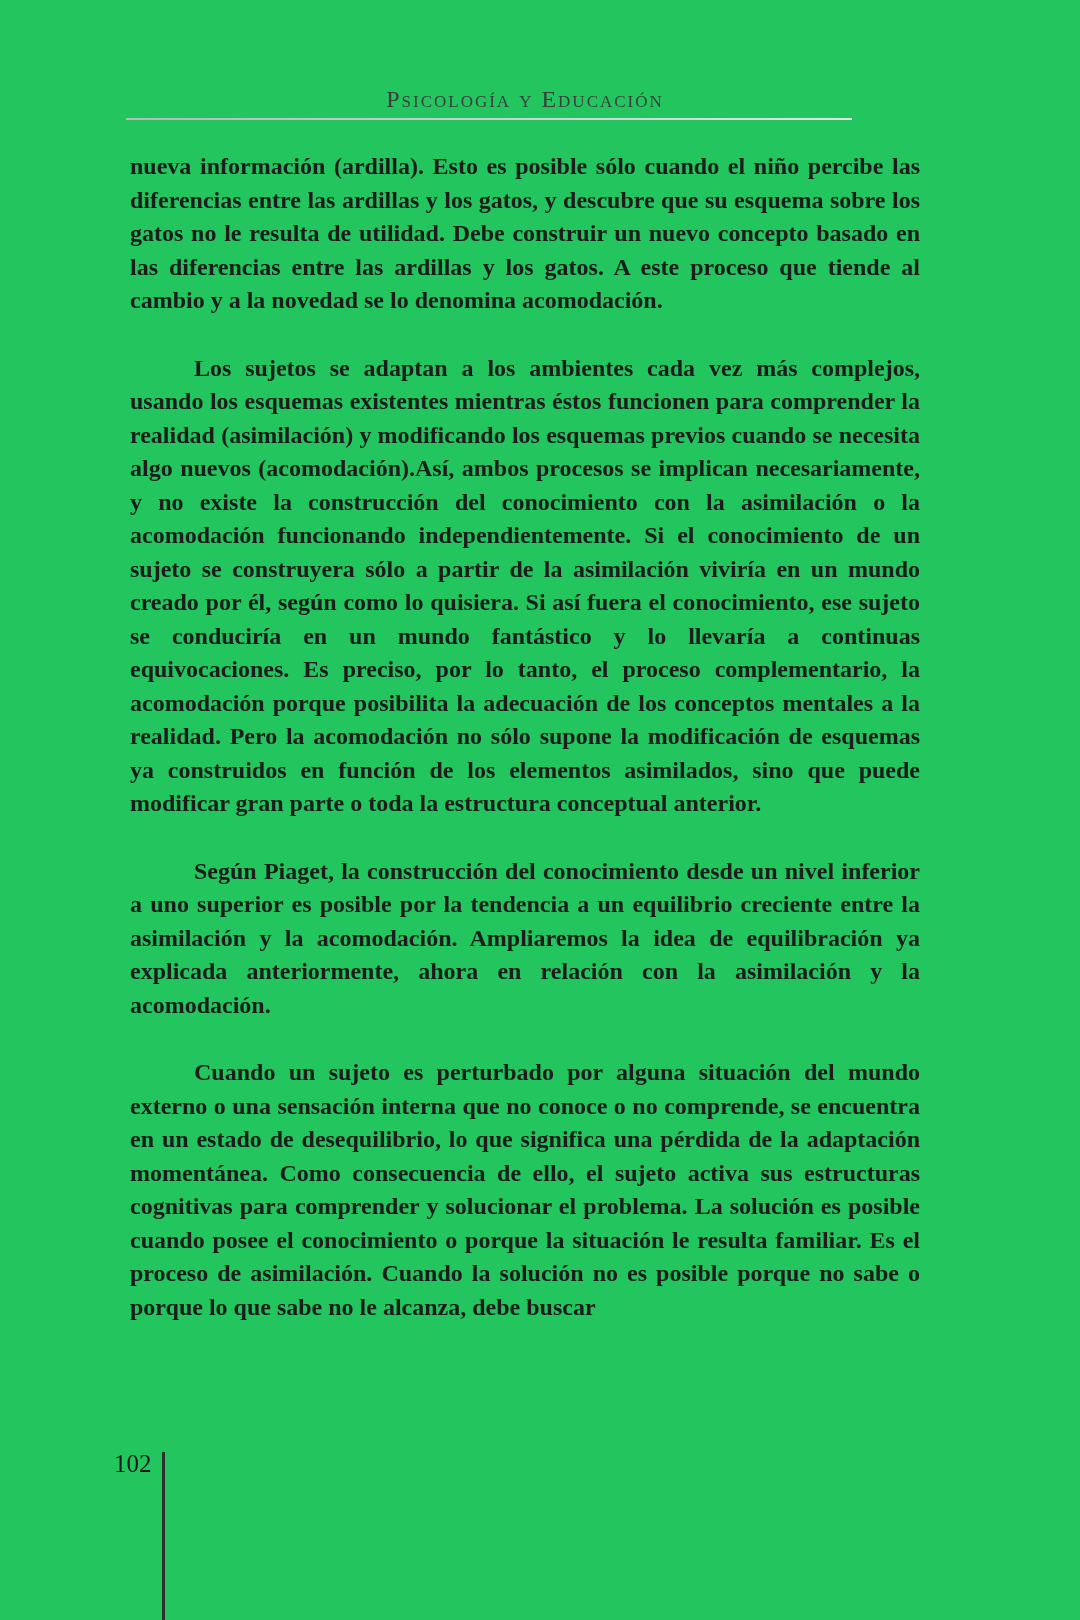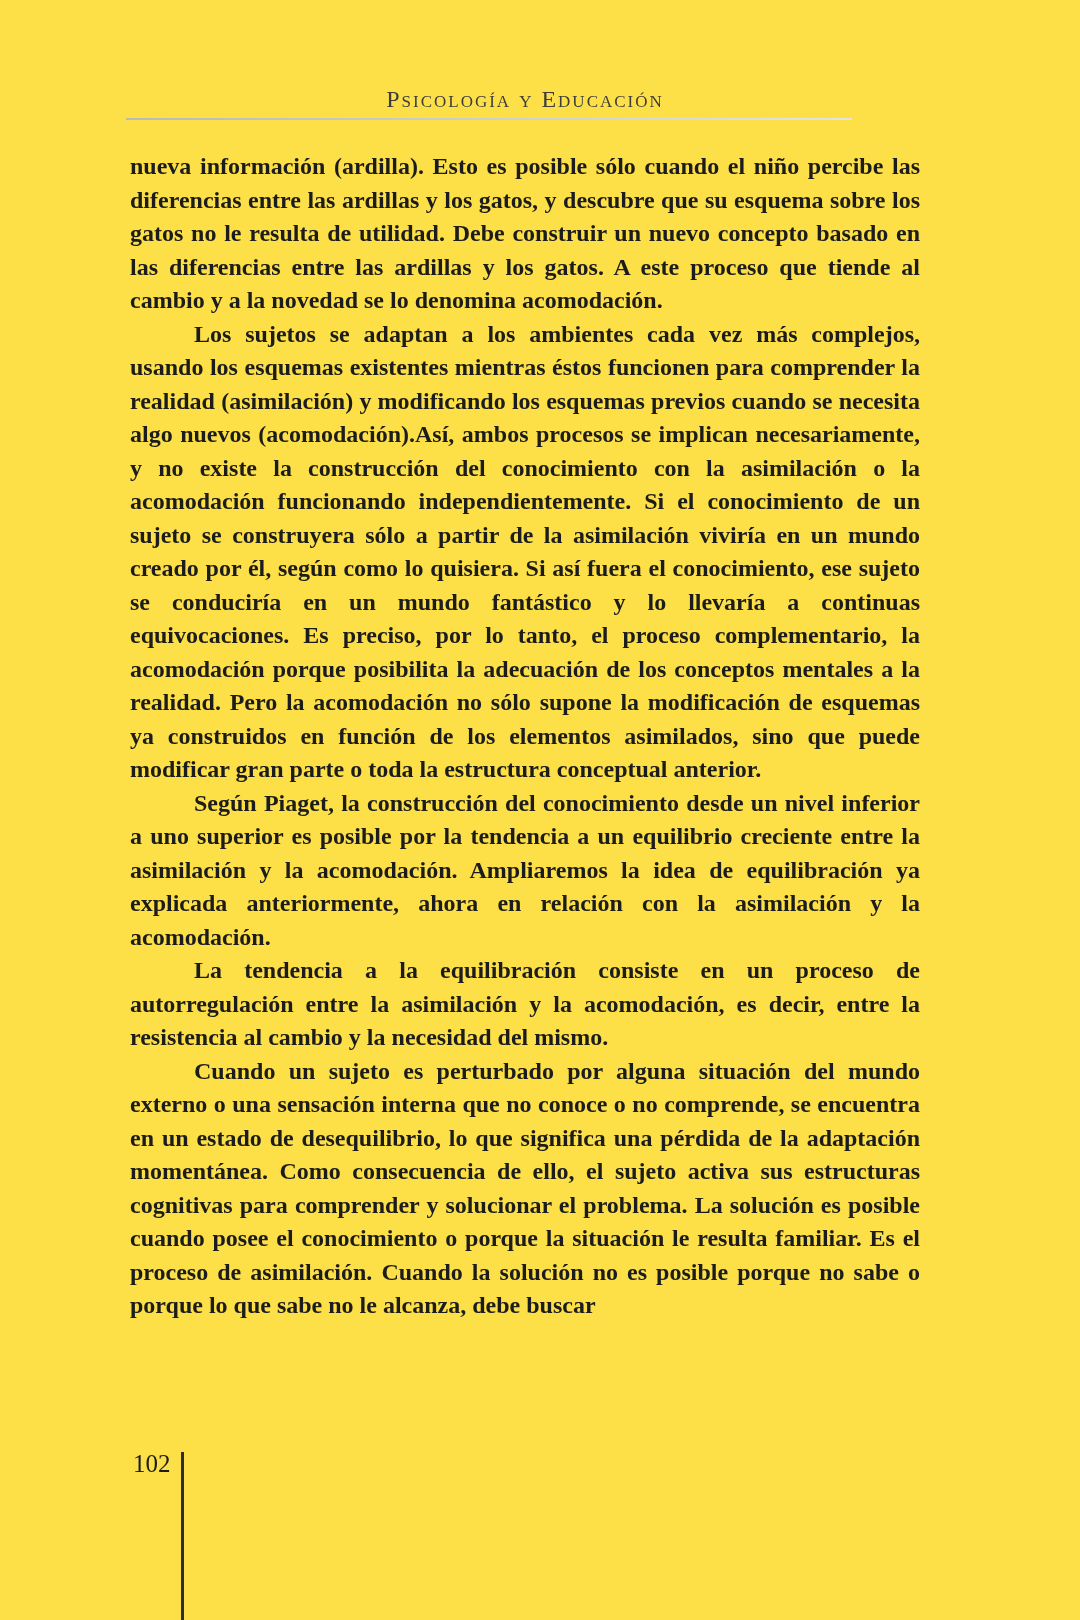--- a/index.html
+++ b/index.html
@@ -4,21 +4,21 @@
 <style>
   html, body {
     margin: 0;
     padding: 0;
     background: #ffffff;
   }
   .page {
     position: relative;
     width: 1080px;
     height: 1620px;
-    background: #fde047;
+    background: #22c55e;
     font-family: "Liberation Serif", "DejaVu Serif", serif;
     color: #1c1c1c;
     overflow: hidden;
   }
   .running-header {
     position: absolute;
     top: 86px;
     left: 130px;
     width: 790px;
     text-align: center;
@@ -44,34 +44,35 @@
     line-height: 33.5px;
     text-align: justify;
   }
   .para {
     margin: 0;
     padding: 0;
     font-weight: bold;
   }
   .para.indent {
     text-indent: 64px;
+    margin-top: 34px;
   }
   .section-heading {
     margin: 34px 0 18px 0;
     font-size: 27px;
     font-weight: bold;
     color: #141414;
     text-align: left;
     text-indent: 0;
     letter-spacing: 0.3px;
   }
   .footer {
     position: absolute;
     top: 1450px;
-    left: 133px;
+    left: 114px;
   }
   .page-number {
     font-size: 25px;
     color: #1c1c1c;
   }
   .footer-rule {
     position: absolute;
     top: 2px;
     left: 48px;
     width: 3px;
@@ -88,21 +89,20 @@
   <div class="running-header">Psicología y Educación</div>
 
   <div class="header-rule"></div>
 
   <div class="body-text">
     <p class="para">nueva información (ardilla). Esto es posible sólo cuando el niño percibe las diferencias entre las ardillas y los gatos, y descubre que su esquema sobre los gatos no le resulta de utilidad. Debe construir un nuevo concepto basado en las diferencias entre las ardillas y los gatos. A este proceso que tiende al cambio y a la novedad se lo denomina acomodación.</p>
     <p class="para indent">Los sujetos se adaptan a los ambientes cada vez más complejos, usando los esquemas existentes mientras éstos funcionen para comprender la realidad (asimilación) y modificando los esquemas previos cuando se necesita algo nuevos (acomodación).Así, ambos procesos se implican necesariamente, y no existe la construcción del conocimiento con la asimilación o la acomodación funcionando independientemente. Si el conocimiento de un sujeto se construyera sólo a partir de la asimilación viviría en un mundo creado por él, según como lo quisiera. Si así fuera el conocimiento, ese sujeto se conduciría en un mundo fantástico y lo llevaría a continuas equivocaciones. Es preciso, por lo tanto, el proceso complementario, la acomodación porque posibilita la adecuación de los conceptos mentales a la realidad. Pero la acomodación no sólo supone la modificación de esquemas ya construidos en función de los elementos asimilados, sino que puede modificar gran parte o toda la estructura conceptual anterior.</p>
     <p class="para indent">Según Piaget, la construcción del conocimiento desde un nivel inferior a uno superior es posible por la tendencia a un equilibrio creciente entre la asimilación y la acomodación. Ampliaremos la idea de equilibración ya explicada anteriormente, ahora en relación con la asimilación y la acomodación.</p>
 
 
-    <p class="para indent">La tendencia a la equilibración consiste en un proceso de autorregulación entre la asimilación y la acomodación, es decir, entre la resistencia al cambio y la necesidad del mismo.</p>
     <p class="para indent">Cuando un sujeto es perturbado por alguna situación del mundo externo o una sensación interna que no conoce o no comprende, se encuentra en un estado de desequilibrio, lo que significa una pérdida de la adaptación momentánea. Como consecuencia de ello, el sujeto activa sus estructuras cognitivas para comprender y solucionar el problema. La solución es posible cuando posee el conocimiento o porque la situación le resulta familiar. Es el proceso de asimilación. Cuando la solución no es posible porque no sabe o porque lo que sabe no le alcanza, debe buscar</p>
   </div>
 
   <div class="footer">
     <span class="page-number">102</span>
     <span class="footer-rule"></span>
   </div>
 
 </div>
 

